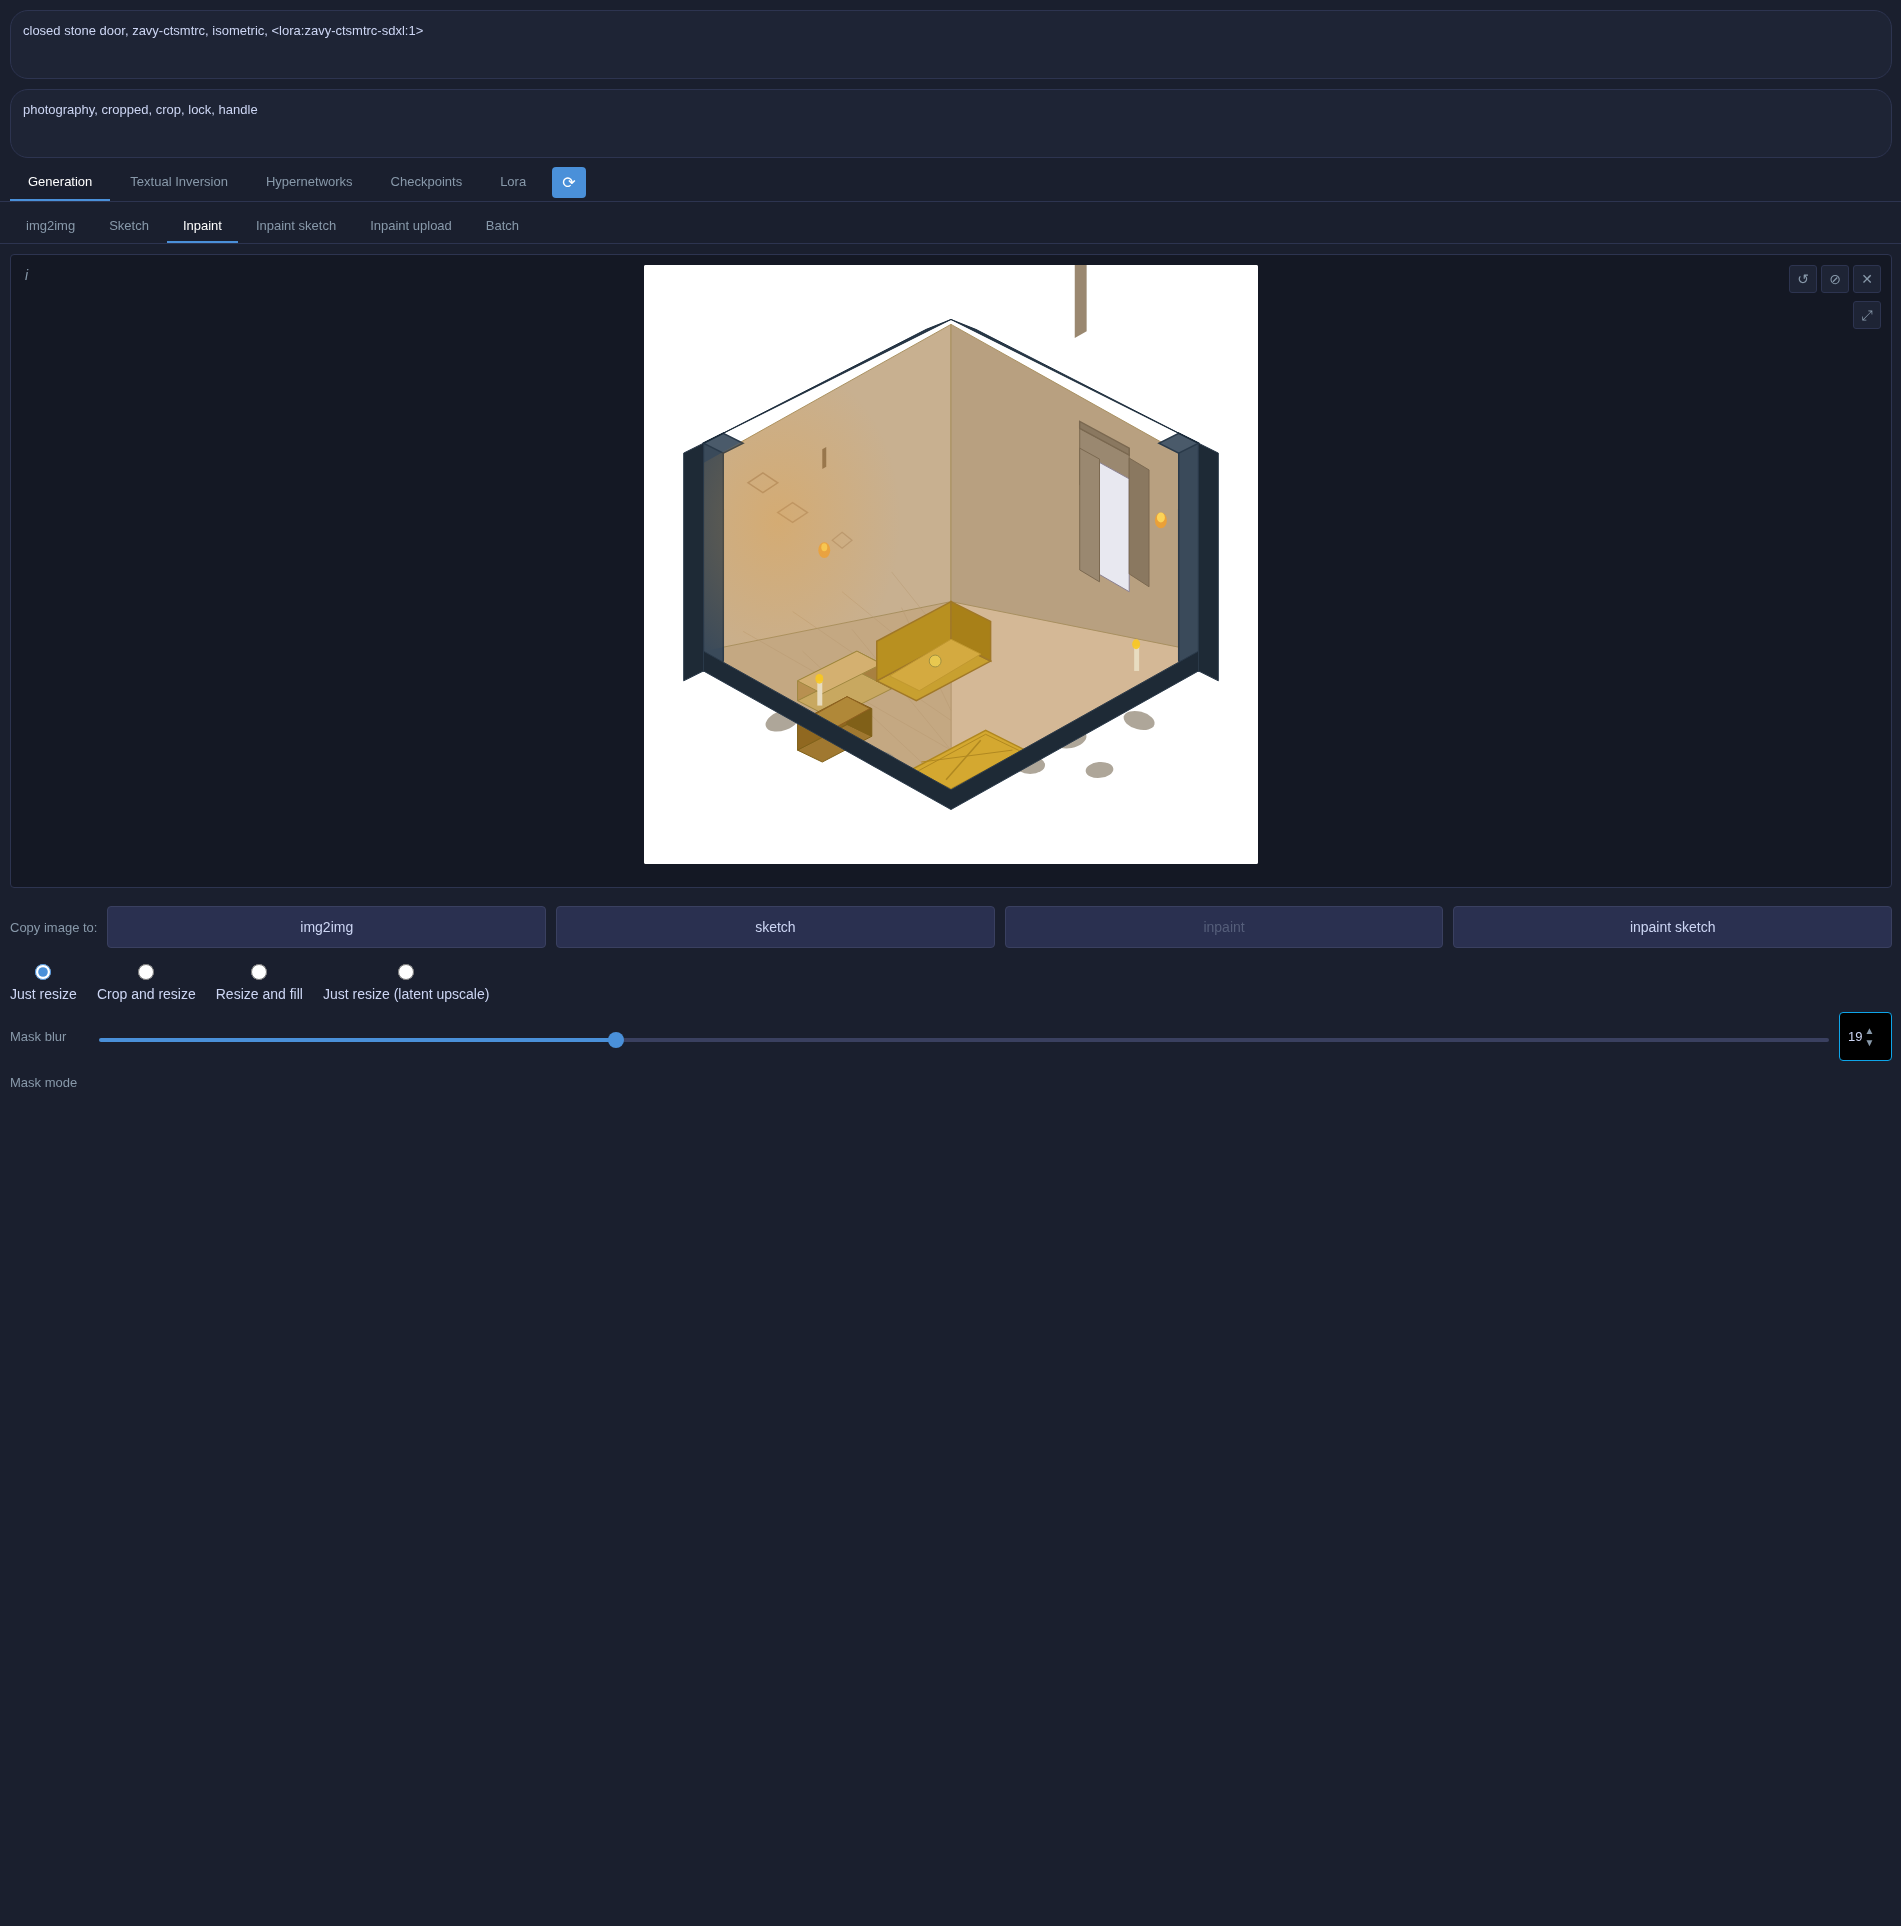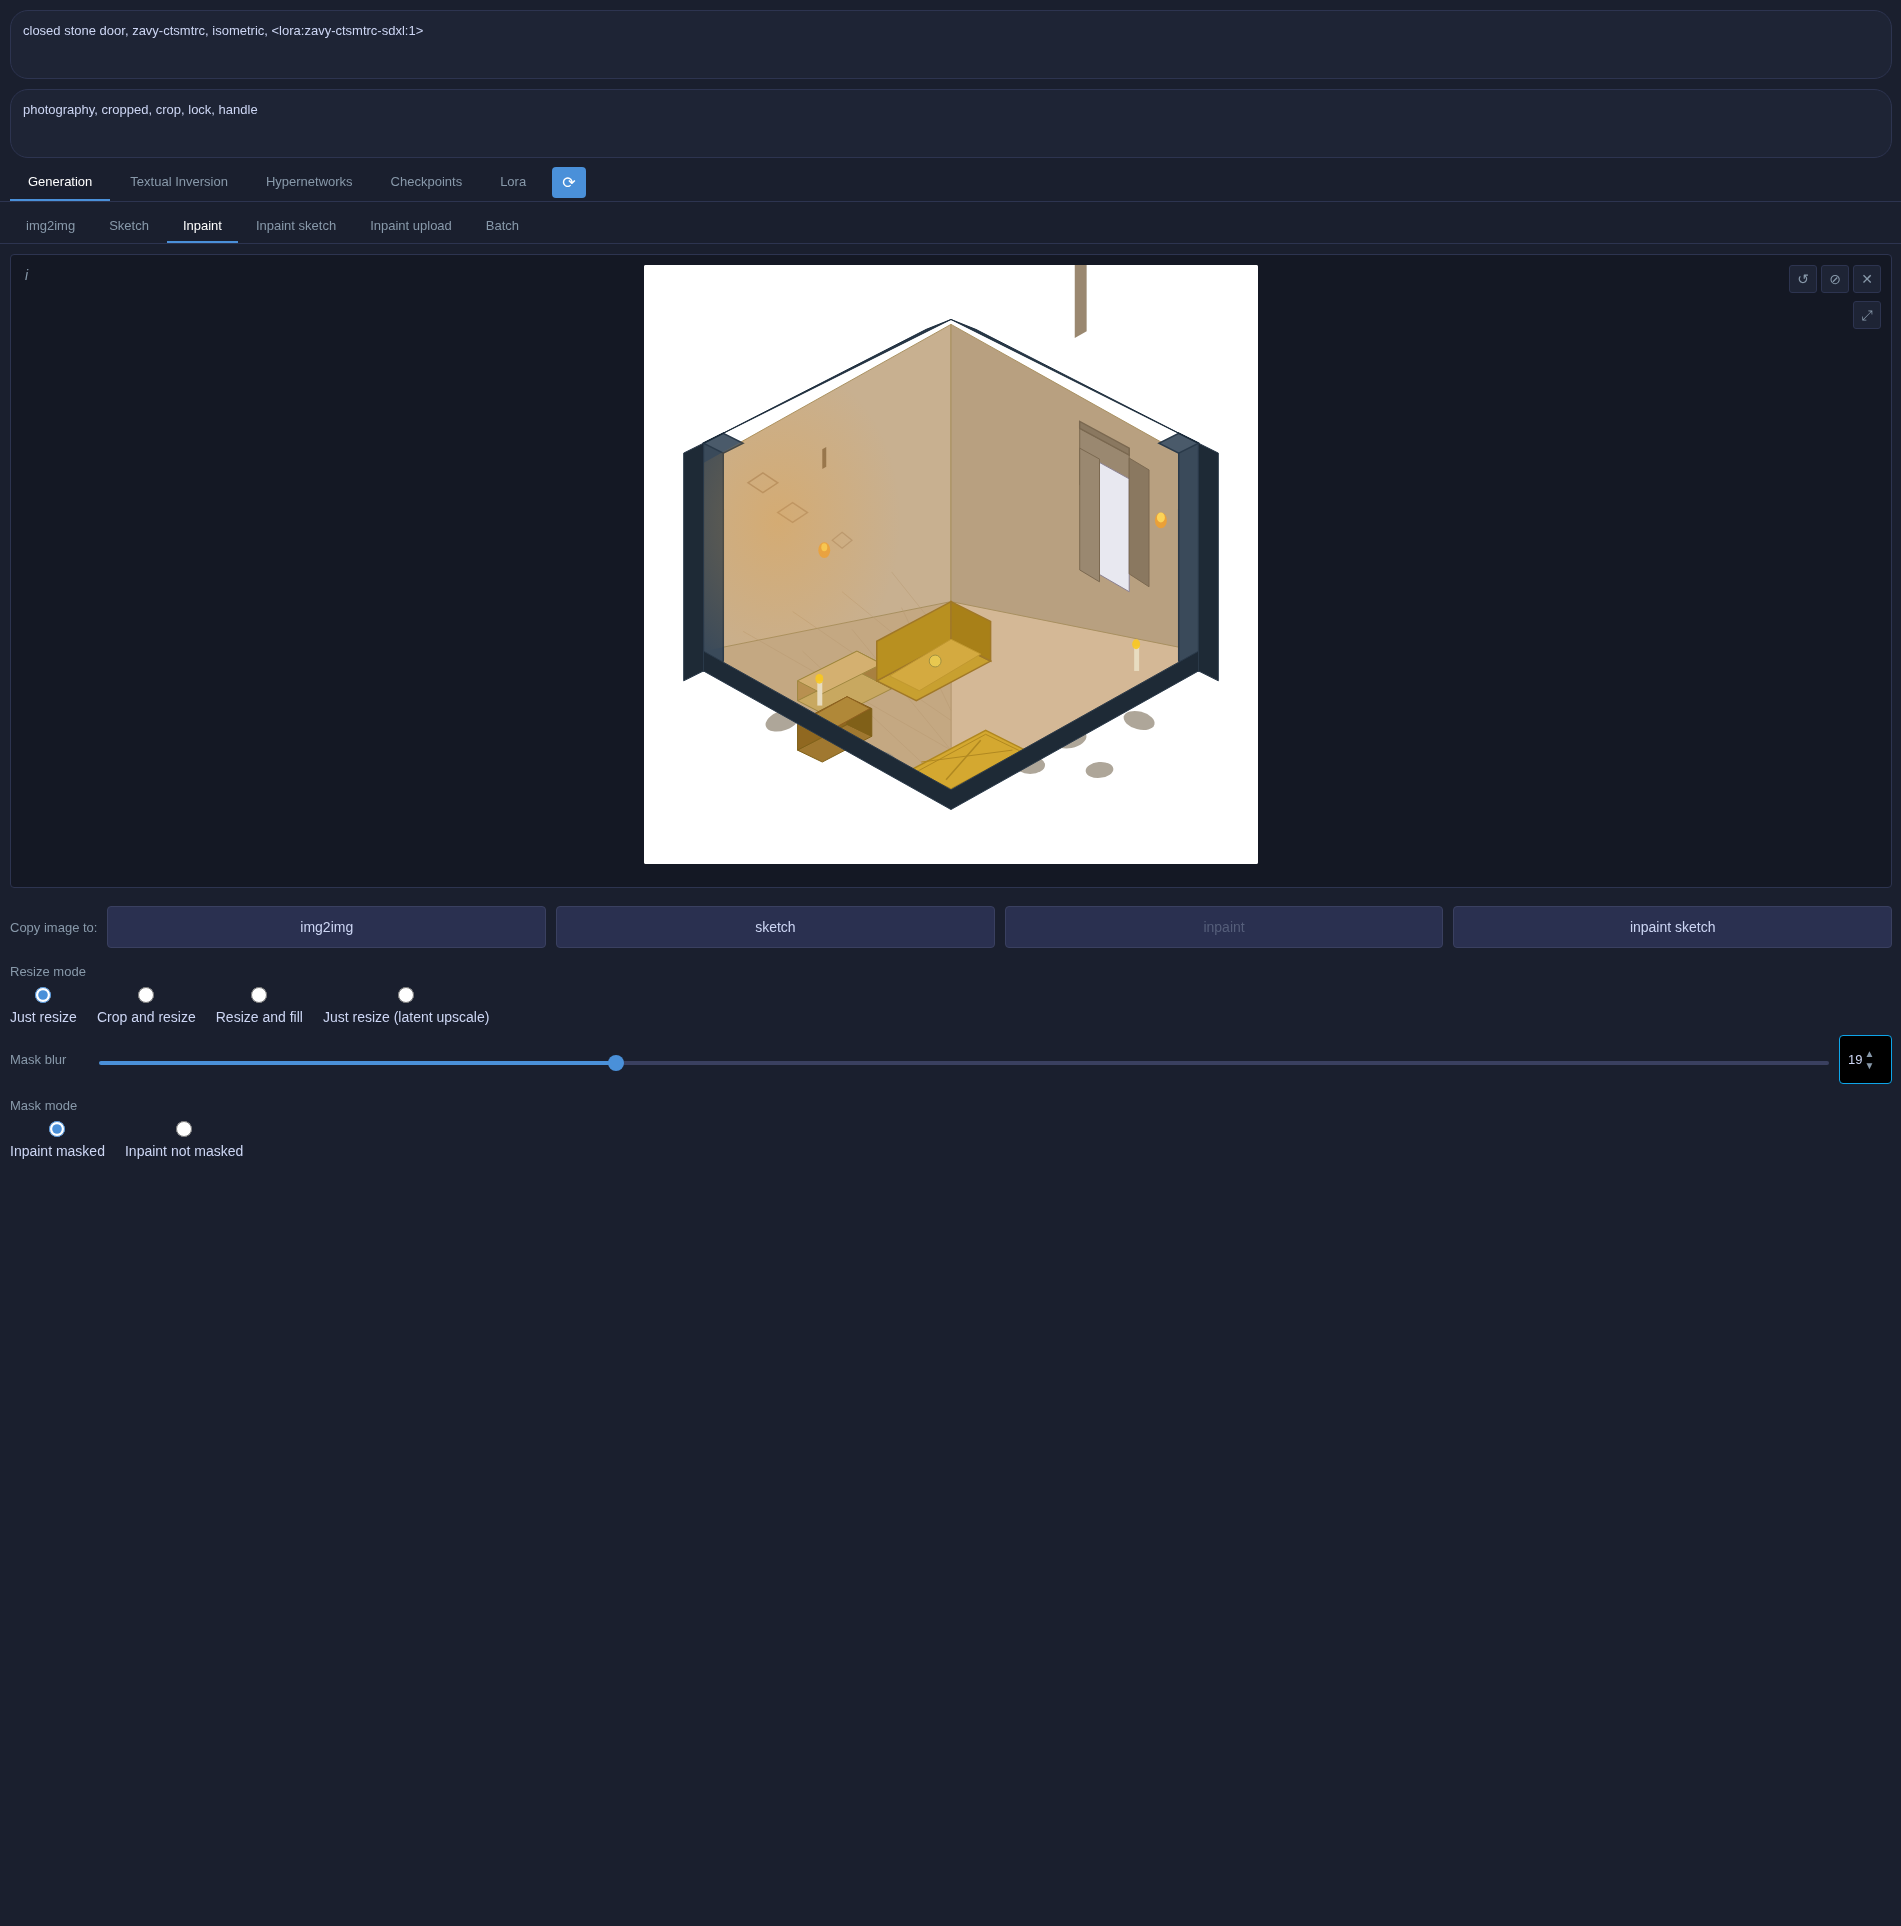--- a/index.html
+++ b/index.html
@@ -443,21 +443,20 @@
 
 <div class="copy-row">
   <span class="copy-label">Copy image to:</span>
   <button class="copy-btn">img2img</button>
   <button class="copy-btn">sketch</button>
   <button class="copy-btn disabled">inpaint</button>
   <button class="copy-btn">inpaint sketch</button>
 </div>
 
 <div class="section-row">
-  <span class="section-label">Resize mode</span>
   <div class="radio-group">
     <label class="radio-item">
       <input type="radio" name="resize_mode" checked="" style="">
       <span>Just resize</span>
     </label>
     <label class="radio-item">
       <input type="radio" name="resize_mode" style="">
       <span>Crop and resize</span>
     </label>
     <label class="radio-item">
@@ -480,24 +479,14 @@
     <span>19</span>
     <div class="spin-btn">
       <span>▲</span>
       <span>▼</span>
     </div>
   </div>
 </div>
 
 <div class="section-row">
   <span class="section-label">Mask mode</span>
-  <div class="radio-group">
-    <label class="radio-item">
-      <input type="radio" name="mask_mode" checked="" style="">
-      <span>Inpaint masked</span>
-    </label>
-    <label class="radio-item">
-      <input type="radio" name="mask_mode" style="">
-      <span>Inpaint not masked</span>
-    </label>
-  </div>
 </div>
 
 
 </body></html>

